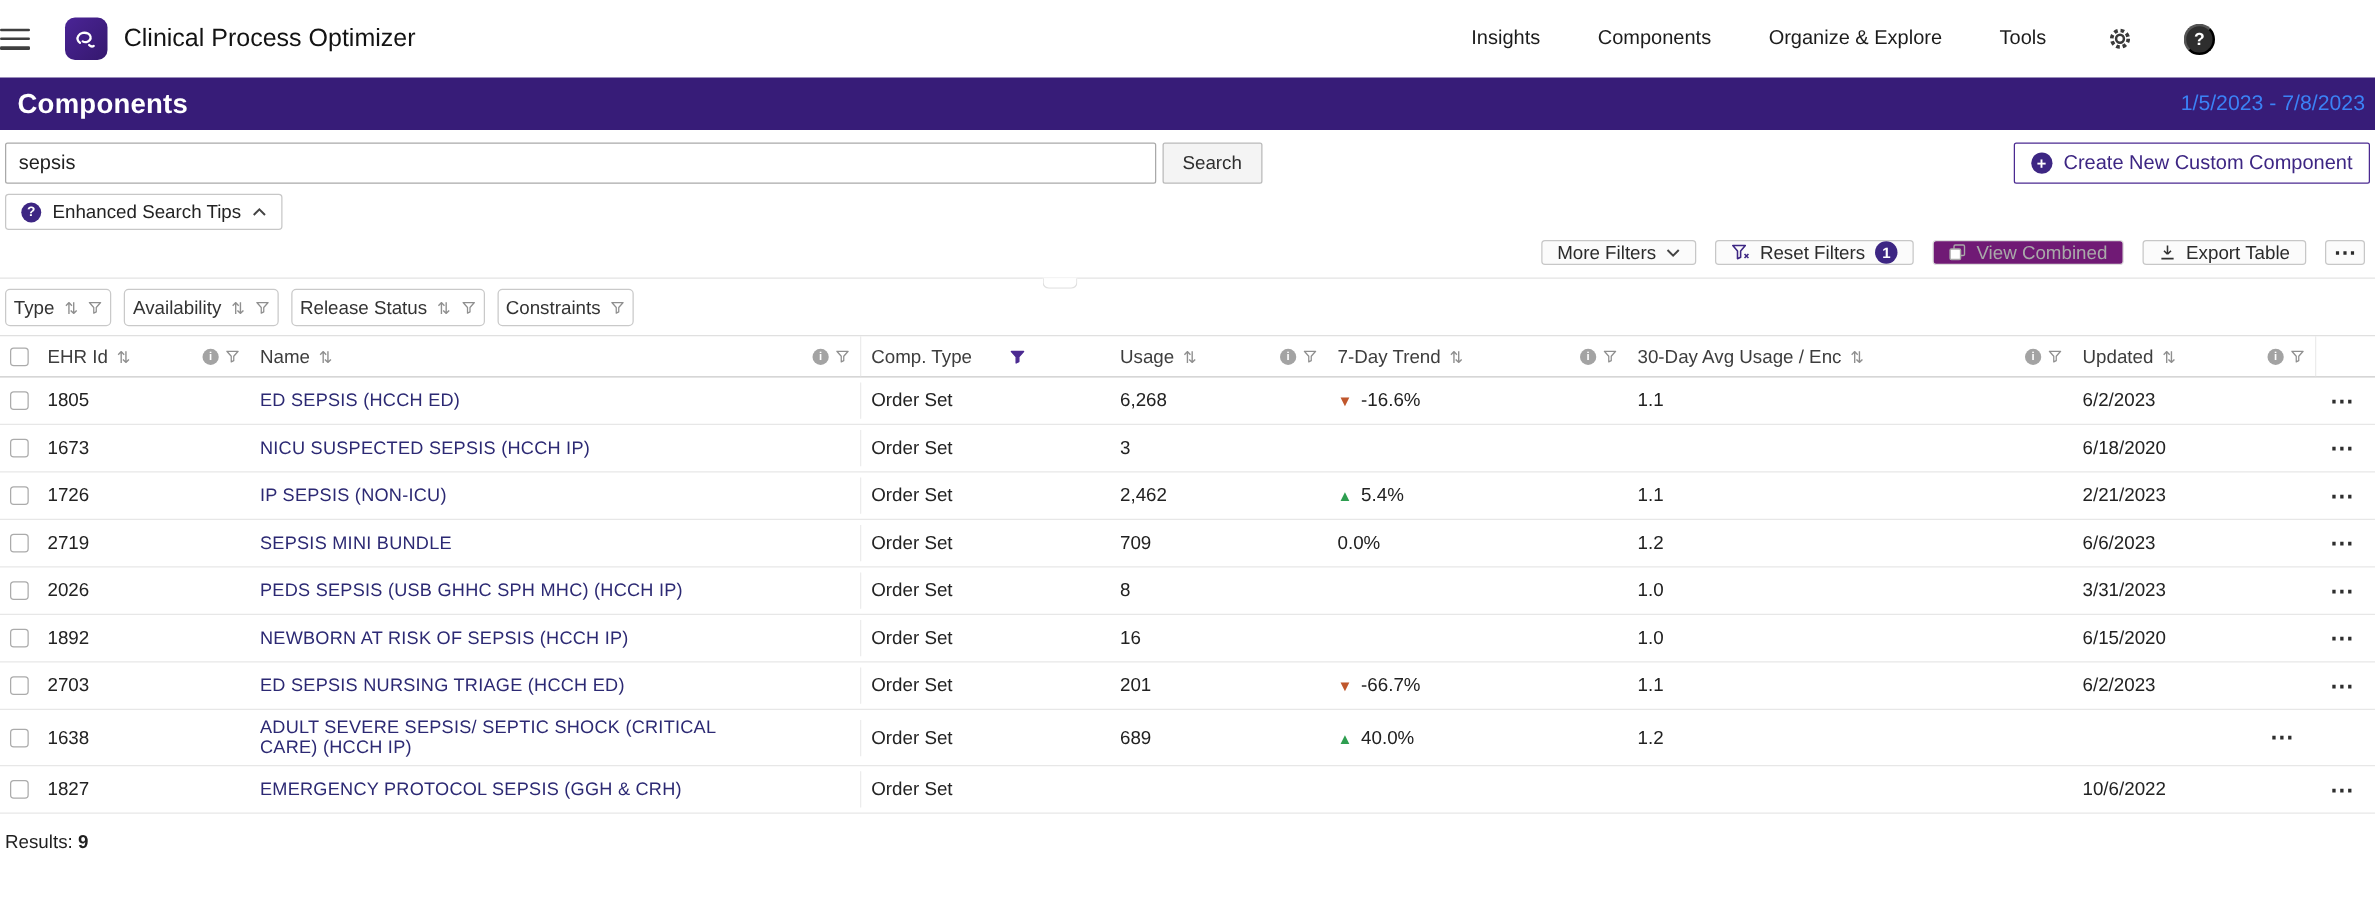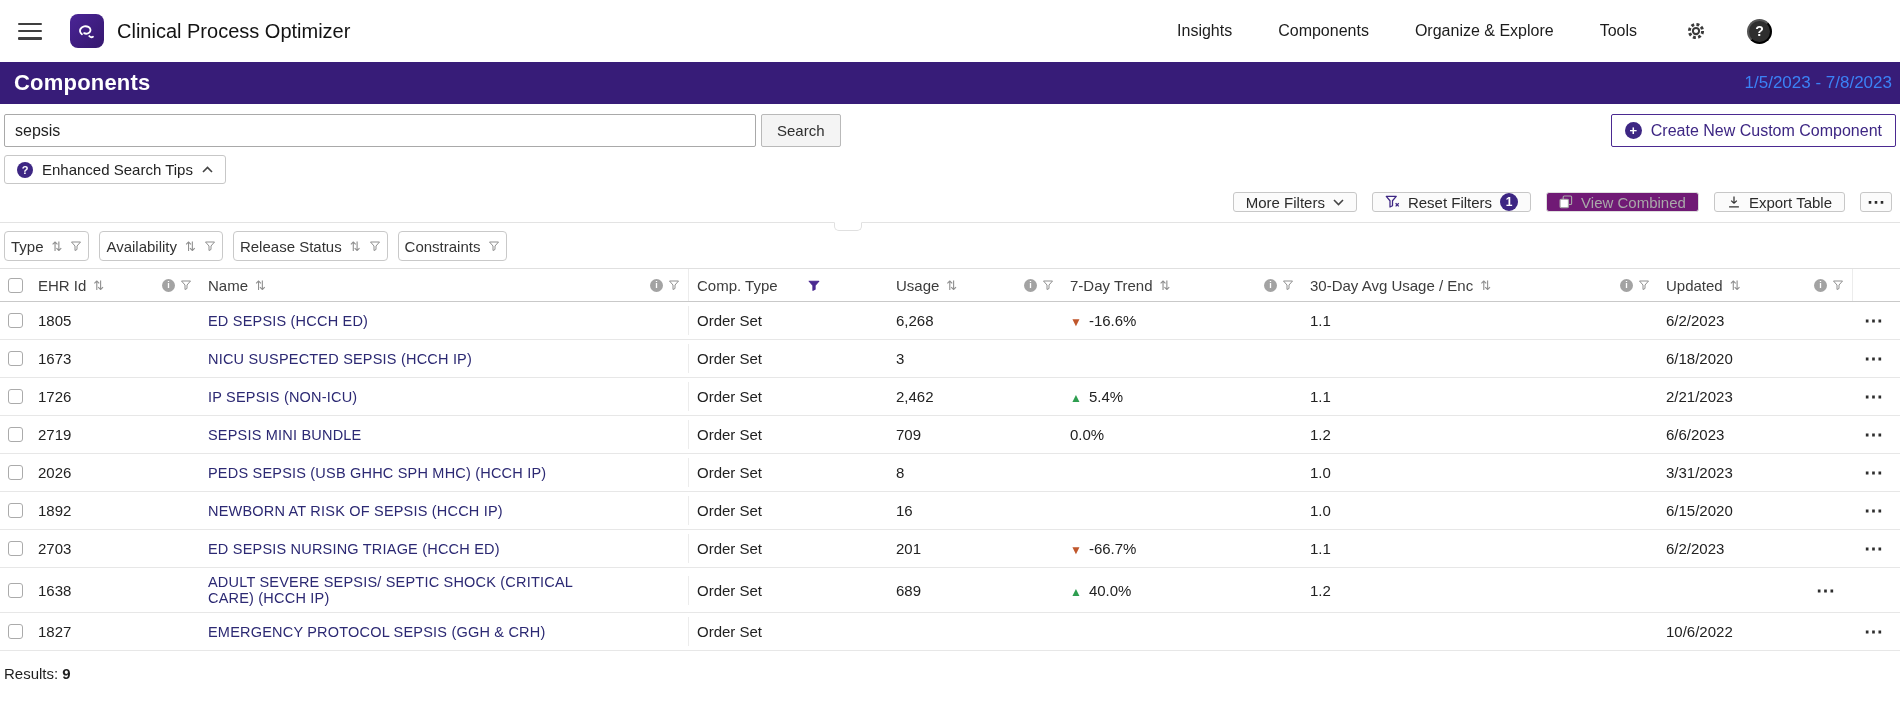--- a/index.html
+++ b/index.html
@@ -7,39 +7,39 @@
   body {
     font-family: "Liberation Sans", sans-serif;
     background: #ffffff;
     color: #222;
     overflow: hidden;
     position: relative;
   }
   button { font-family: inherit; }
 
   
-  .topnav { height: 62px; display: flex; align-items: center; background: #fff; padding-left: 18px; }
+  .topnav { height: 62px; display: flex; align-items: center; background: #fff; }
   .hamburger { width: 24px; height: 17px; display: flex; flex-direction: column; justify-content: space-between; background: none; border: none; cursor: pointer; }
   .hamburger span { display: block; height: 2.5px; background: #3f3f3f; border-radius: 1px; }
   .logo { margin-left: 28px; width: 34px; height: 34px; border-radius: 8px; background: linear-gradient(135deg, #4a2496, #35186e); display: flex; align-items: center; justify-content: center; flex: 0 0 auto; }
   .app-title { margin-left: 13px; font-size: 20px; color: #131313; }
   .nav { margin-left: auto; display: flex; align-items: center; gap: 46px; font-size: 16px; color: #1c1c1c; }
   .nav-item { background: none; border: none; font-size: 16px; color: #1c1c1c; cursor: pointer; }
   .icon-btn { background: none; border: none; cursor: pointer; padding: 0; display: flex; align-items: center; }
   .gear-btn { margin-left: 48px; }
   .help-btn { margin-left: 40px; margin-right: 128px; width: 25px; height: 25px; border-radius: 50%; background: #2e2e2e; color: #fff; font-size: 14px; font-weight: bold; display: flex; align-items: center; justify-content: center; }
 
   
   .pageband { height: 42px; background: #371c78; display: flex; align-items: center; justify-content: space-between; padding: 0 8px 0 14px; }
   .band-title { color: #fff; font-size: 22px; font-weight: 700; letter-spacing: .2px; }
   .band-date { color: #3b82f6; font-size: 17px; }
 
   
   .search-row { margin-top: 10px; padding: 0 4px; display: flex; align-items: center; }
-  .search-input { width: 752px; height: 33px; border: 1px solid #a9a9a9; border-radius: 2px; padding: 0 10px; font-size: 16px; font-family: inherit; color: #1f1f1f; }
+  .search-input { width: 921px; height: 33px; border: 1px solid #a9a9a9; border-radius: 2px; padding: 0 10px; font-size: 16px; font-family: inherit; color: #1f1f1f; }
   .search-btn { height: 33px; margin-left: 5px; padding: 0 15px; background: #f4f4f4; border: 1px solid #b9b9b9; border-radius: 2px; font-size: 15px; color: #2e2e2e; cursor: pointer; }
   .create-btn { margin-left: auto; height: 33px; display: flex; align-items: center; gap: 9px; padding: 0 13px; background: #fff; border: 1px solid #4b2a91; border-radius: 2px; color: #3d2683; font-size: 16px; cursor: pointer; }
   .plus-circle { width: 17px; height: 17px; border-radius: 50%; background: #3d2683; color: #fff; font-size: 13px; font-weight: bold; display: flex; align-items: center; justify-content: center; line-height: 1; }
 
   
   .tips-row { margin-top: 8px; padding-left: 4px; }
   .tips-chip { height: 29px; display: inline-flex; align-items: center; gap: 9px; padding: 0 12px; border: 1px solid #c7c7c7; border-radius: 3px; background: #fff; font-size: 15px; color: #232323; cursor: pointer; }
   .q-circle { width: 16px; height: 16px; border-radius: 50%; background: #3d2683; color: #fff; font-size: 11px; font-weight: bold; display: flex; align-items: center; justify-content: center; }
 
   

